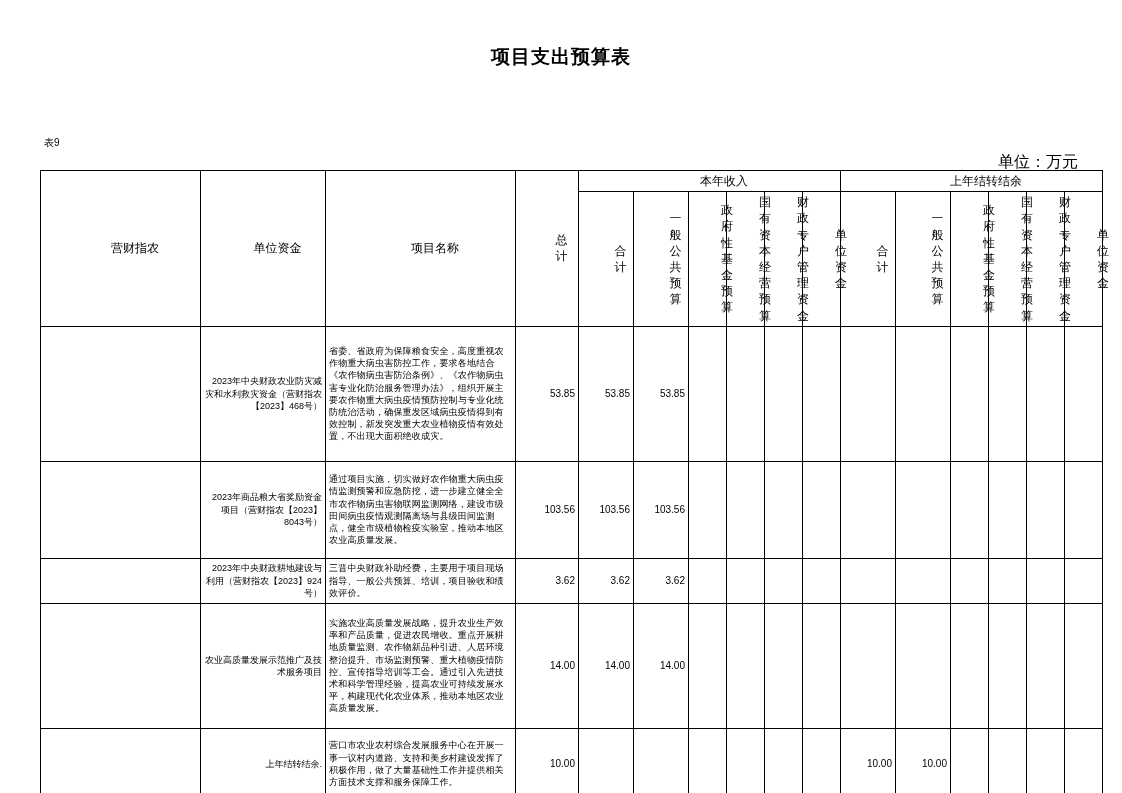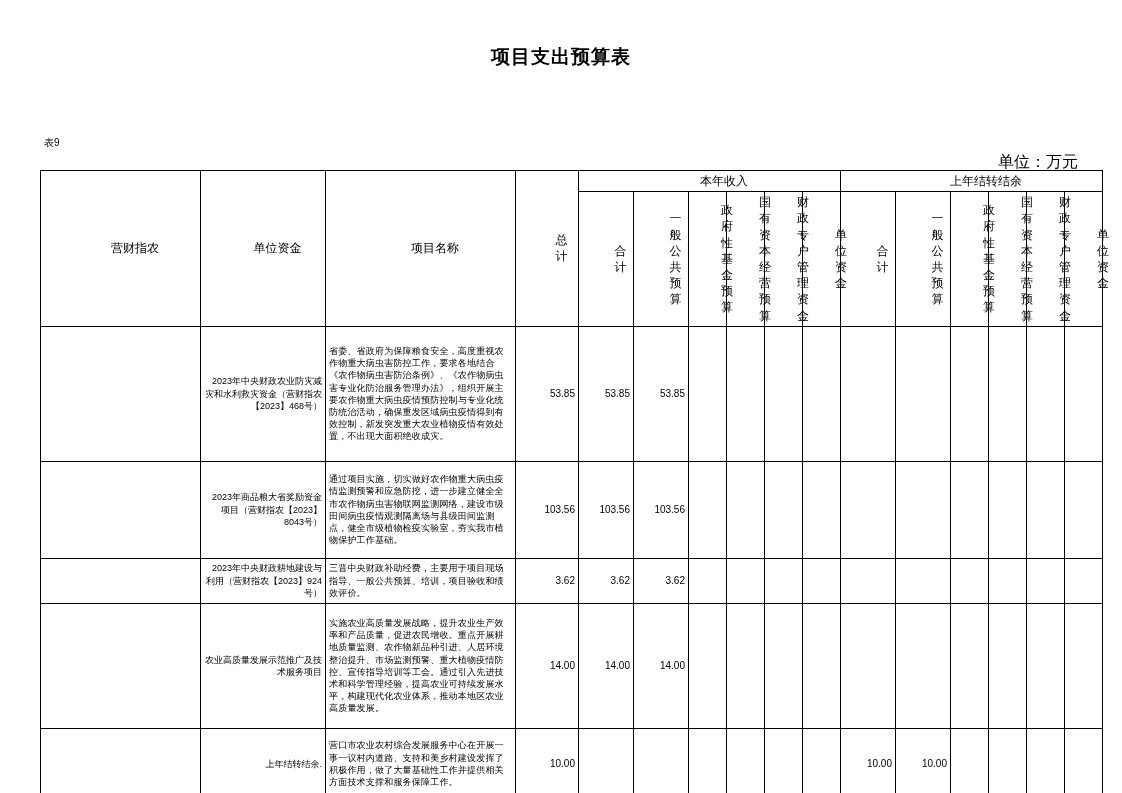--- a/index.html
+++ b/index.html
@@ -164,21 +164,21 @@
         <td class="num"></td>
         <td class="num"></td>
         <td class="num"></td>
         <td class="num"></td>
         <td class="num"></td>
         <td class="num"></td>
       </tr>
       <tr class="row-b">
         <td class="txt"></td>
         <td class="txt">2023年商品粮大省奖励资金项目（营财指农【2023】8043号）</td>
-        <td class="txt-body">通过项目实施，切实做好农作物重大病虫疫情监测预警和应急防挖，进一步建立健全全市农作物病虫害物联网监测网络，建设市级田间病虫疫情观测隔离场与县级田间监测点，健全市级植物检疫实验室，夯实我市植物保护工作基础。</td>
+        <td class="txt-body">通过项目实施，切实做好农作物重大病虫疫情监测预警和应急防挖，进一步建立健全全市农作物病虫害物联网监测网络，建设市级田间病虫疫情观测隔离场与县级田间监测点，健全市级植物检疫实验室，推动本地区农业高质量发展。</td>
         <td class="num">103.56</td>
         <td class="num">103.56</td>
         <td class="num">103.56</td>
         <td class="num"></td>
         <td class="num"></td>
         <td class="num"></td>
         <td class="num"></td>
         <td class="num"></td>
         <td class="num"></td>
         <td class="num"></td>

